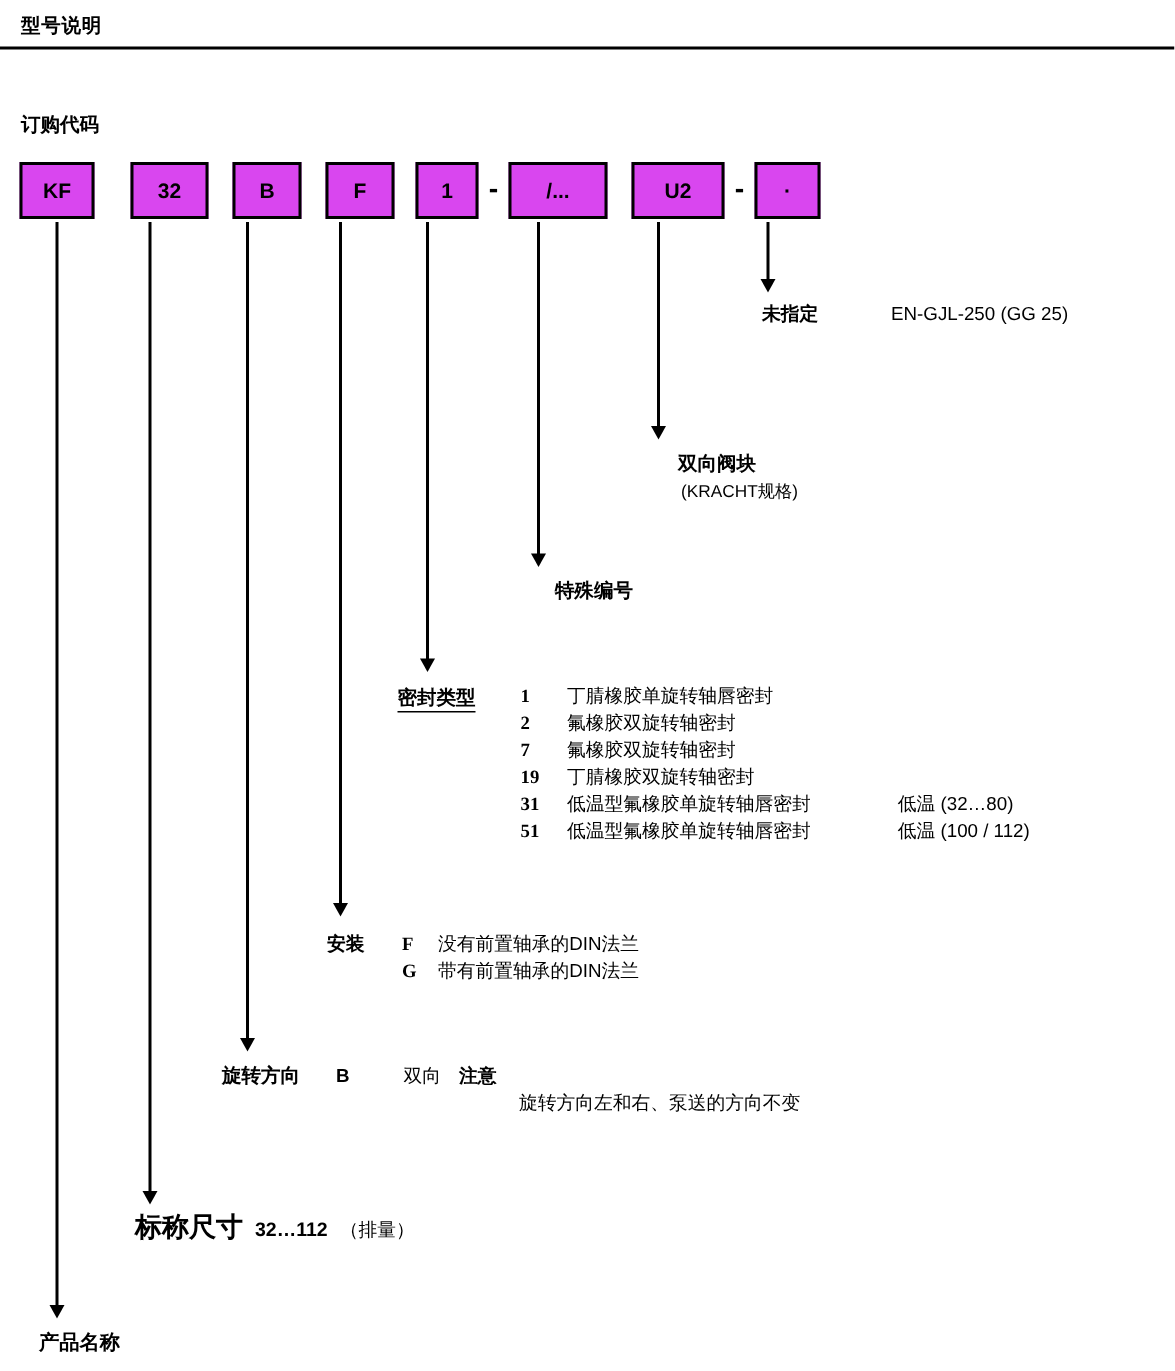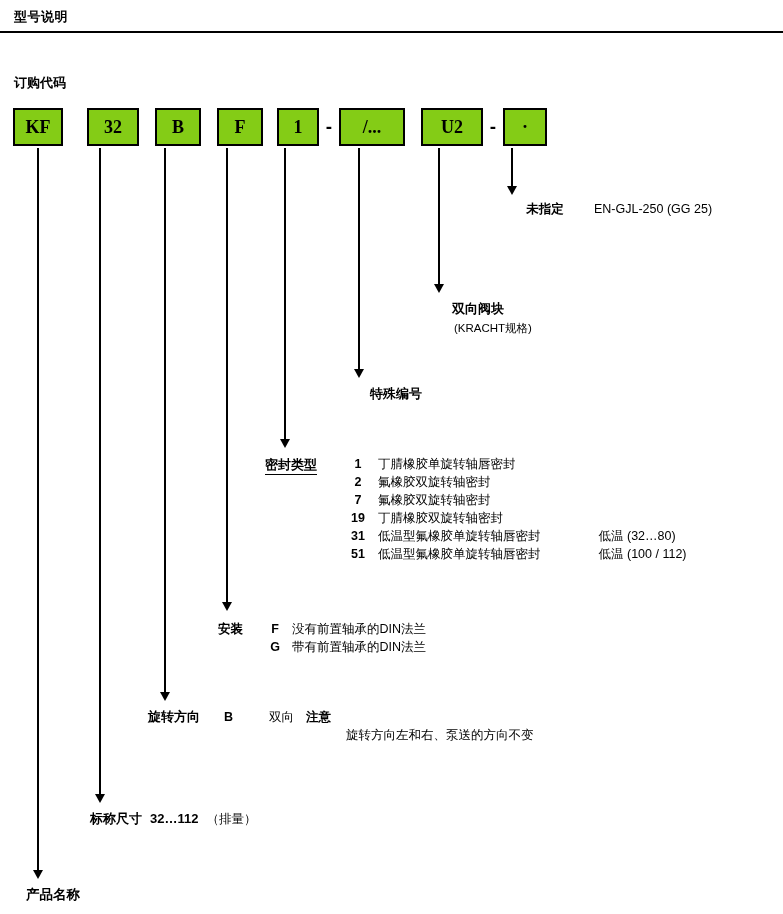--- a/index.html
+++ b/index.html
@@ -52,24 +52,23 @@
   }
   .code-box {
     position: absolute;
     top: 0;
     height: 38px;
     border: 2px solid #000;
     box-sizing: border-box;
     display: flex;
     align-items: center;
     justify-content: center;
-    font-size: 18px;
-    font-weight: bold;
-    background: #84cc16;
-    font-family: Liberation Serif, serif;
+    font-size: 14px;
+    font-weight: bold;
+    background: #d946ef;
   }
   .code-dash {
     position: absolute;
     top: 0;
     height: 38px;
     display: flex;
     align-items: center;
     justify-content: center;
     font-size: 19px;
     font-weight: bold;
@@ -97,21 +96,22 @@
     line-height: 17px;
   }
   .rowline {
     display: flex;
     align-items: baseline;
     line-height: 18px;
     white-space: nowrap;
   }
   .key {
     font-weight: bold;
-    text-align: center;
+    text-align: left;
+    font-family: Liberation Serif, serif;
   }
   .val {
     font-weight: normal;
   }
 
   
   #ann-housing { left: 508px; top: 200px; }
   #ann-housing .ttl { font-weight: bold; font-size: 13px; margin-bottom: 3px; }
   #ann-housing .key { width: 74px; margin-right: 12px; }
 
@@ -148,21 +148,21 @@
   #ann-rot { left: 148px; top: 708px; }
   #ann-rot .ttl { font-weight: bold; font-size: 13px; }
   #ann-rot .line1 { display: flex; align-items: baseline; white-space: nowrap; }
   #ann-rot .code { font-weight: bold; margin-left: 24px; }
   #ann-rot .dir  { margin-left: 36px; }
   #ann-rot .attn { font-weight: bold; margin-left: 12px; }
   #ann-rot .detail { margin-left: 198px; margin-top: 1px; }
 
   
   #ann-size { left: 90px; top: 810px; display:flex; align-items: baseline; white-space: nowrap; }
-  #ann-size .ttl { font-weight: bold; font-size: 13px; }
+  #ann-size .ttl { font-weight: bold; font-size: 18px; }
   #ann-size .code { font-weight: bold; font-size: 13px; margin-left: 8px; }
   #ann-size .paren { font-size: 12.5px; margin-left: 8px; }
 
   
   #ann-product { left: 26px; top: 886px; font-weight: bold; font-size: 13.5px; }
 </style>
 </head>
 <body>
 
 <div id="header-title">型号说明</div>

